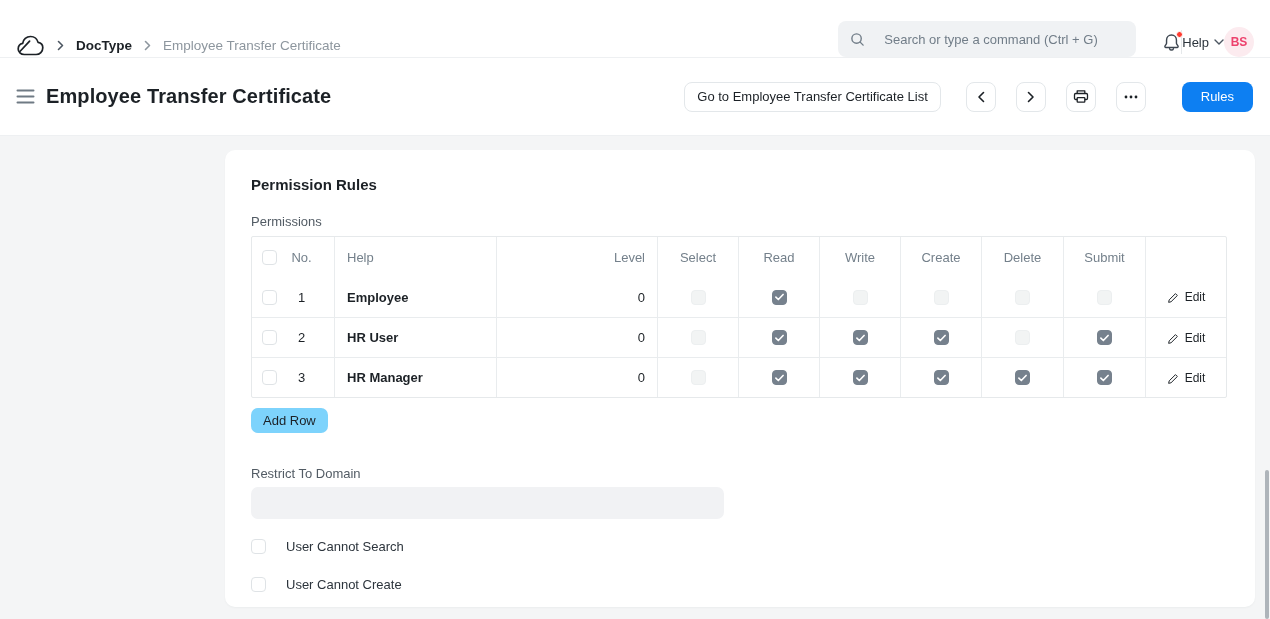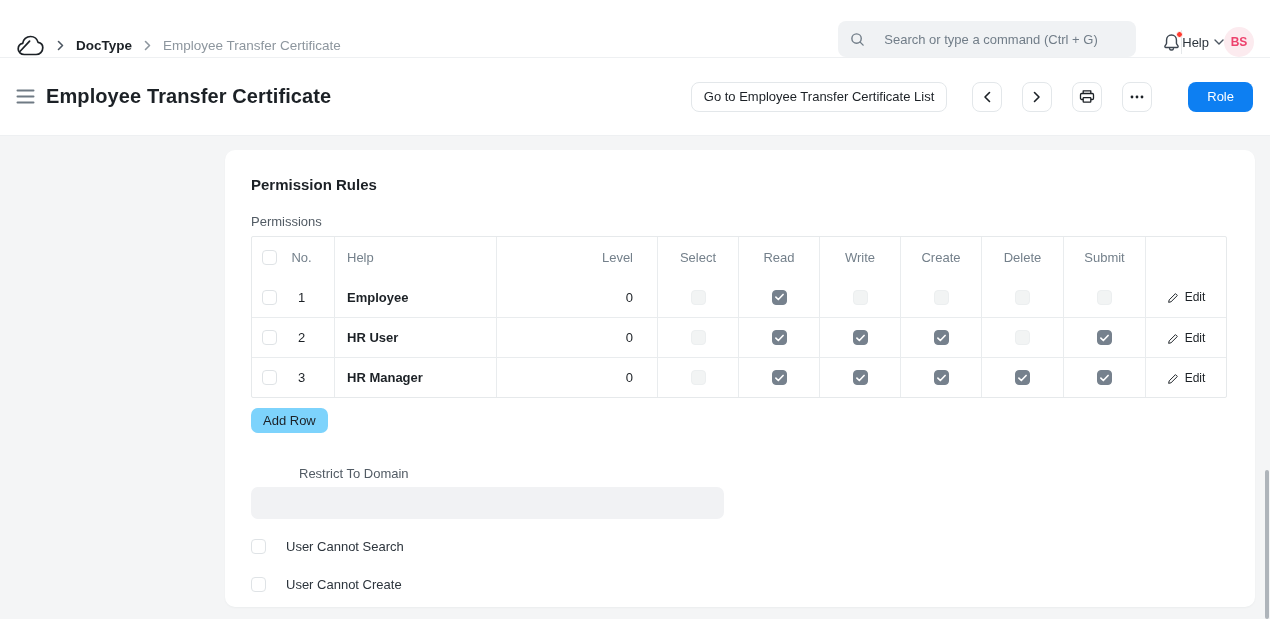--- a/index.html
+++ b/index.html
@@ -75,21 +75,21 @@
   .grow {
     display:grid; height:40px;
     grid-template-columns:83px 162px 161px 81px 81px 81px 81px 82px 82px 1fr;
   }
   .grow + .grow { border-top:1px solid #e9ecee; }
   .gcell { display:flex; align-items:center; border-right:1px solid #e9ecee; font-size:13px; }
   .gcell:last-child { border-right:none; }
   .c-first { padding-left:10px; }
   .c-first .numlab { flex:1; text-align:center; padding-right:8px; }
   .c-role { padding-left:12px; }
-  .c-level { justify-content:flex-end; padding-right:24px; }
+  .c-level { justify-content:flex-end; padding-right:12px; }
   .c-check { justify-content:center; }
   .c-edit { justify-content:center; }
   .hlabel { color:#74808b; }
   .rolelab { font-weight:700; color:#1c2126; }
   .cb {
     width:15px; height:15px; border:1px solid #dfe3e6; border-radius:4px;
     background:#fff; display:inline-block; flex:none; cursor:pointer;
   }
   .gcheck {
     width:15px; height:15px; border-radius:4px; flex:none;
@@ -99,21 +99,21 @@
   .gcheck.on { background:#76818d; border:1px solid #76818d; }
   .edit-btn {
     display:flex; align-items:flex-end; gap:6px; background:none; border:none;
     font-family:"Liberation Sans",sans-serif; font-size:12px; color:#1c2126; cursor:pointer;
   }
   .add-row-btn {
     margin-top:10px; display:inline-block; padding:5px 12px; background:#7dd3fc;
     border:none; border-radius:7px; font-family:"Liberation Sans",sans-serif;
     font-size:13px; color:#1c2126; cursor:pointer;
   }
-  .restrict-label { margin-top:33px; font-size:13px; color:#525b64;margin-left:48px; }
+  .restrict-label { margin-top:33px; font-size:13px; color:#525b64; }
   .domain-input {
     margin-top:6px; width:473px; height:32px; background:#f1f2f4; border:none;
     border-radius:7px; outline:none; padding:0 10px;
     font-family:"Liberation Sans",sans-serif; font-size:13px; color:#1c2126; display:block;
   }
   .check-row { margin-top:20px; display:flex; align-items:center; gap:20px; cursor:pointer; }
   .check-row + .check-row { margin-top:23px; }
   .check-row .lbl { font-size:13px; color:#2c343c; }
   .scroll-thumb {
     position:absolute; right:1px; top:470px; width:4px; height:149px;
@@ -203,21 +203,21 @@
         <rect x="4.2" y="8.6" width="7.6" height="4.6" rx=".6" fill="#fff" stroke="#1c2126" stroke-width="1.3"></rect>
       </svg>
     </button>
     <button class="icon-btn">
       <svg width="14" height="4" viewBox="0 0 14 4">
           <circle cx="2" cy="2" r="1.4" fill="#1c2126"></circle>
           <circle cx="7" cy="2" r="1.4" fill="#1c2126"></circle>
           <circle cx="12" cy="2" r="1.4" fill="#1c2126"></circle>
         </svg>
     </button>
-    <button class="btn-primary">Role</button>
+    <button class="btn-primary">Rules</button>
   </div>
 </div>
 
 <div class="content">
   <div class="card">
     <div class="section-title">Permission Rules</div>
     <div class="field-label">Permissions</div>
 
     <div class="grid">
       <div class="grow" id="grid-head">

